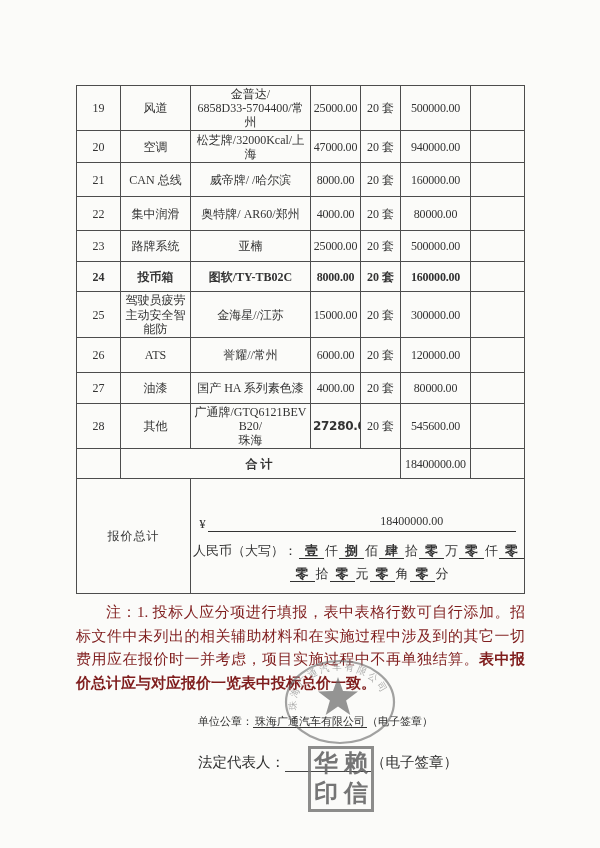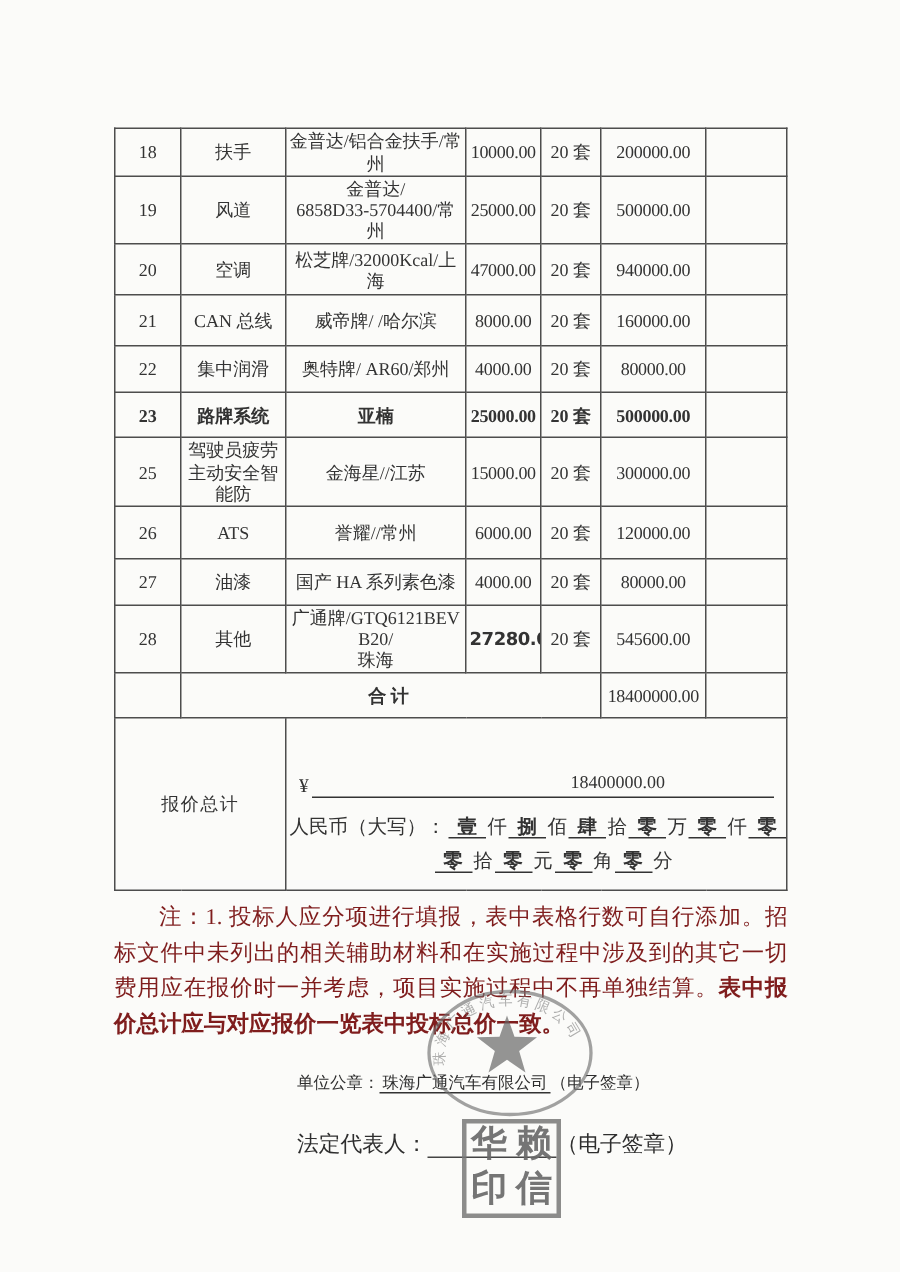--- a/index.html
+++ b/index.html
@@ -91,29 +91,20 @@
       <col style="width:44px">
         <col style="width:70px">
         <col style="width:120px">
       <col style="width:50px">
         <col style="width:40px">
         <col style="width:70px">
         <col style="width:54px">
     </colgroup>
     <tbody data-name="item-rows">
         <tr data-name="table-row">
-          <td class="c-no" data-name="cell-no">18</td>
-          <td class="c-name" data-name="cell-name">扶手</td>
-          <td class="c-spec" data-name="cell-spec">金普达/铝合金扶手/常州</td>
-          <td class="c-price" data-name="cell-price">10000.00</td>
-          <td class="c-qty" data-name="cell-qty">20 套</td>
-          <td class="c-total" data-name="cell-total">200000.00</td>
-          <td class="c-extra" data-name="cell-extra"></td>
-        </tr>
-        <tr data-name="table-row">
           <td class="c-no" data-name="cell-no">19</td>
           <td class="c-name" data-name="cell-name">风道</td>
           <td class="c-spec" data-name="cell-spec">金普达/
 6858D33-5704400/常州</td>
           <td class="c-price" data-name="cell-price">25000.00</td>
           <td class="c-qty" data-name="cell-qty">20 套</td>
           <td class="c-total" data-name="cell-total">500000.00</td>
           <td class="c-extra" data-name="cell-extra"></td>
         </tr>
         <tr data-name="table-row">
@@ -143,20 +134,29 @@
           <td class="c-total" data-name="cell-total">80000.00</td>
           <td class="c-extra" data-name="cell-extra"></td>
         </tr>
         <tr data-name="table-row">
           <td class="c-no" data-name="cell-no">23</td>
           <td class="c-name" data-name="cell-name">路牌系统</td>
           <td class="c-spec" data-name="cell-spec">亚楠</td>
           <td class="c-price" data-name="cell-price">25000.00</td>
           <td class="c-qty" data-name="cell-qty">20 套</td>
           <td class="c-total" data-name="cell-total">500000.00</td>
+          <td class="c-extra" data-name="cell-extra"></td>
+        </tr>
+        <tr data-name="table-row">
+          <td class="c-no" data-name="cell-no">24</td>
+          <td class="c-name" data-name="cell-name">投币箱</td>
+          <td class="c-spec" data-name="cell-spec">图软/TY-TB02C</td>
+          <td class="c-price" data-name="cell-price">8000.00</td>
+          <td class="c-qty" data-name="cell-qty">20 套</td>
+          <td class="c-total" data-name="cell-total">160000.00</td>
           <td class="c-extra" data-name="cell-extra"></td>
         </tr>
         <tr data-name="table-row">
           <td class="c-no" data-name="cell-no">25</td>
           <td class="c-name" data-name="cell-name">驾驶员疲劳主动安全智能防</td>
           <td class="c-spec" data-name="cell-spec">金海星//江苏</td>
           <td class="c-price" data-name="cell-price">15000.00</td>
           <td class="c-qty" data-name="cell-qty">20 套</td>
           <td class="c-total" data-name="cell-total">300000.00</td>
           <td class="c-extra" data-name="cell-extra"></td>

